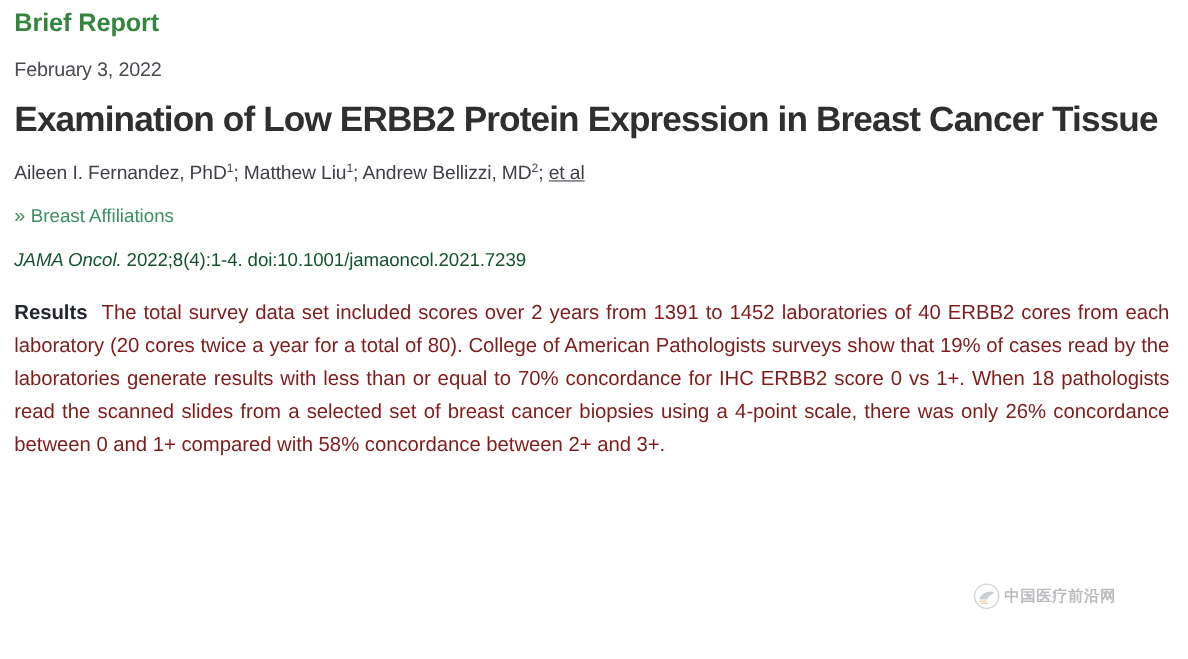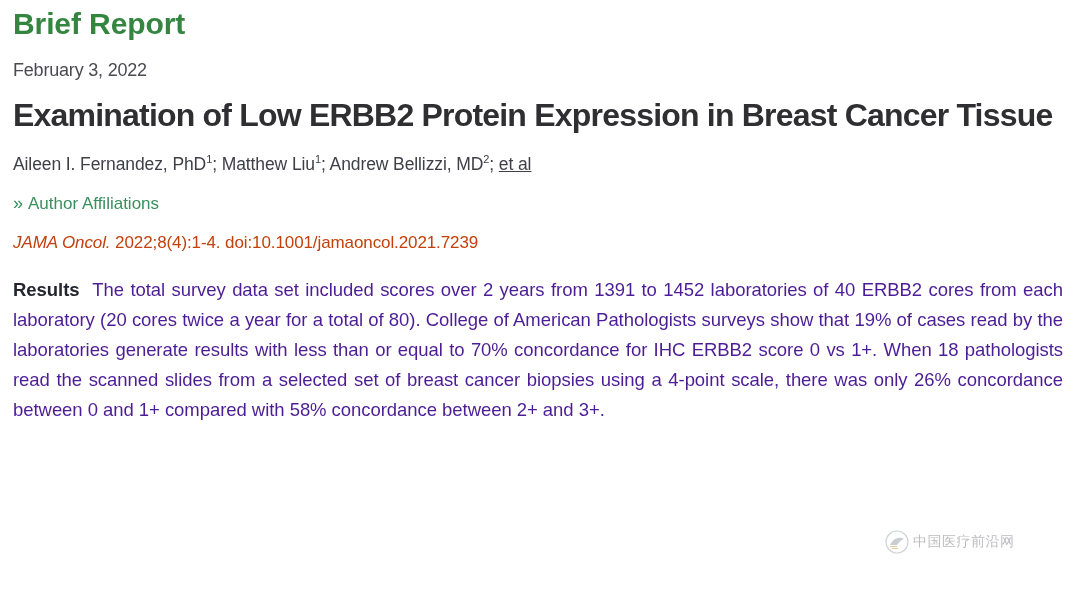--- a/index.html
+++ b/index.html
@@ -25,21 +25,21 @@
 
   .inner {
     position: absolute;
     left: 13px;
     top: 0;
     width: 1052px;
   }
 
   
   .article-type {
-    font-size: 30px;
+    font-size: 23px;
     font-weight: bold;
     color: #348540;
     letter-spacing: -0.1px;
     line-height: 1;
     padding-top: 9px;
   }
 
   
   .pub-date {
     font-size: 18px;
@@ -93,21 +93,21 @@
     color: #3a8f5e;
   }
   .affiliations .aff-label {
     color: #3a8f5e;
   }
 
   
   .citation {
     margin-top: 21px;
     font-size: 17px;
-    color: #c2410c;
+    color: #14532d;
     line-height: 1;
     letter-spacing: -0.1px;
   }
   .citation .journal {
     font-style: italic;
   }
 
   
   .results-block {
     margin-top: 24px;
@@ -118,35 +118,36 @@
     text-align: justify;
     text-justify: inter-word;
     width: 1050px;
   }
   .results-block .results-label {
     font-weight: bold;
     color: #23262e;
     margin-top: 32px;
   }
   .results-block .results-text {
-    color: #4c1d95;
+    color: #7f1d1d;
   }
 
   
   .watermark {
     position: absolute;
     left: 884px;
     top: 524px;
     width: 180px;
     height: 36px;
     display: flex;
     align-items: center;
     gap: 3px;
     opacity: 0.45;
     pointer-events: none;
+    font-weight: bold;
   }
   .watermark .wm-logo {
     width: 26px;
     height: 26px;
     flex: 0 0 26px;
     position: relative;
   }
   .watermark .wm-text {
     font-family: "DejaVu Sans", sans-serif;
     font-size: 14px;
@@ -166,21 +167,21 @@
     <div class="pub-date">February 3, 2022</div>
 
     <h1 class="article-title">Examination of Low ERBB2 Protein Expression in Breast Cancer Tissue</h1>
 
     <div class="authors">
       <span>Aileen I. Fernandez, PhD</span><sup>1</sup><span>; </span><span>Matthew Liu</span><sup>1</sup><span>; </span><span>Andrew Bellizzi, MD</span><sup>2</sup><span>; </span><span class="etal-link">et al</span>
     </div>
 
     <div class="affiliations">
       <span class="chev">»</span>
-      <span class="aff-label">Author Affiliations</span>
+      <span class="aff-label">Breast Affiliations</span>
     </div>
 
     <div class="citation">
       <span class="journal">JAMA Oncol.</span><span> 2022;8(4):1-4. doi:10.1001/jamaoncol.2021.7239</span>
     </div>
 
     <div class="results-block">
       <span class="results-label">Results</span>&nbsp;&nbsp;<span class="results-text">The total survey data set included scores over 2 years from 1391 to 1452 laboratories of 40 ERBB2 cores from each laboratory (20 cores twice a year for a total of 80). College of American Pathologists surveys show that 19% of cases read by the laboratories generate results with less than or equal to 70% concordance for IHC ERBB2 score 0 vs 1+. When 18 pathologists read the scanned slides from a selected set of breast cancer biopsies using a 4-point scale, there was only 26% concordance between 0 and 1+ compared with 58% concordance between 2+ and 3+.</span>
     </div>
 

